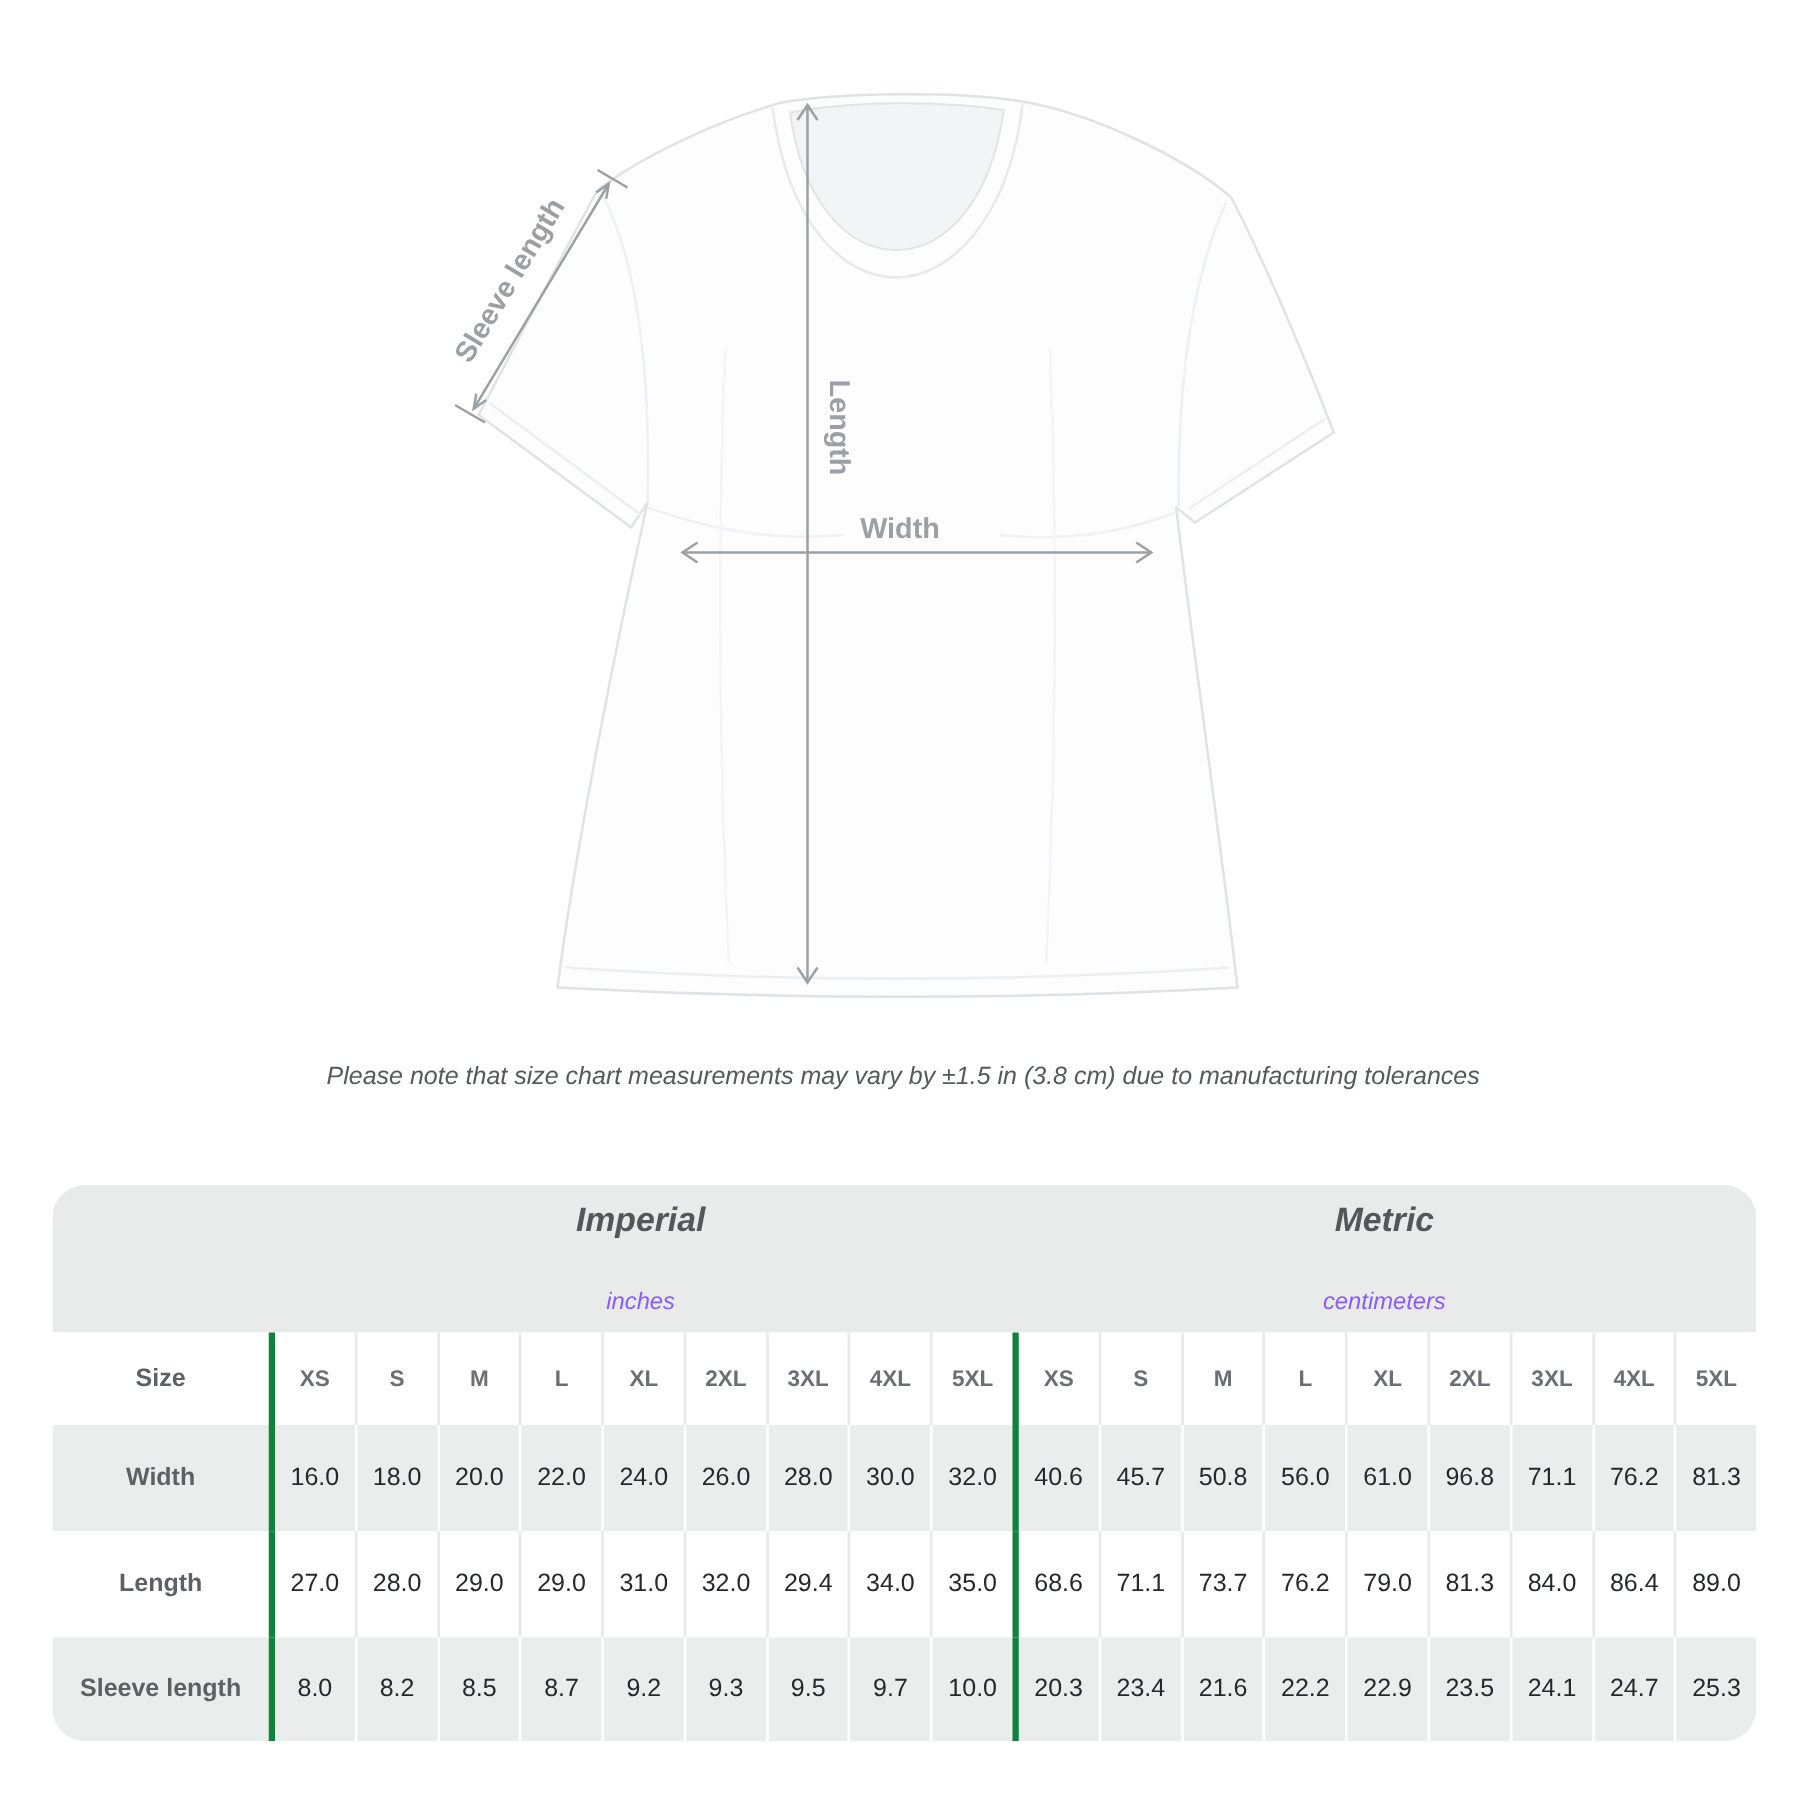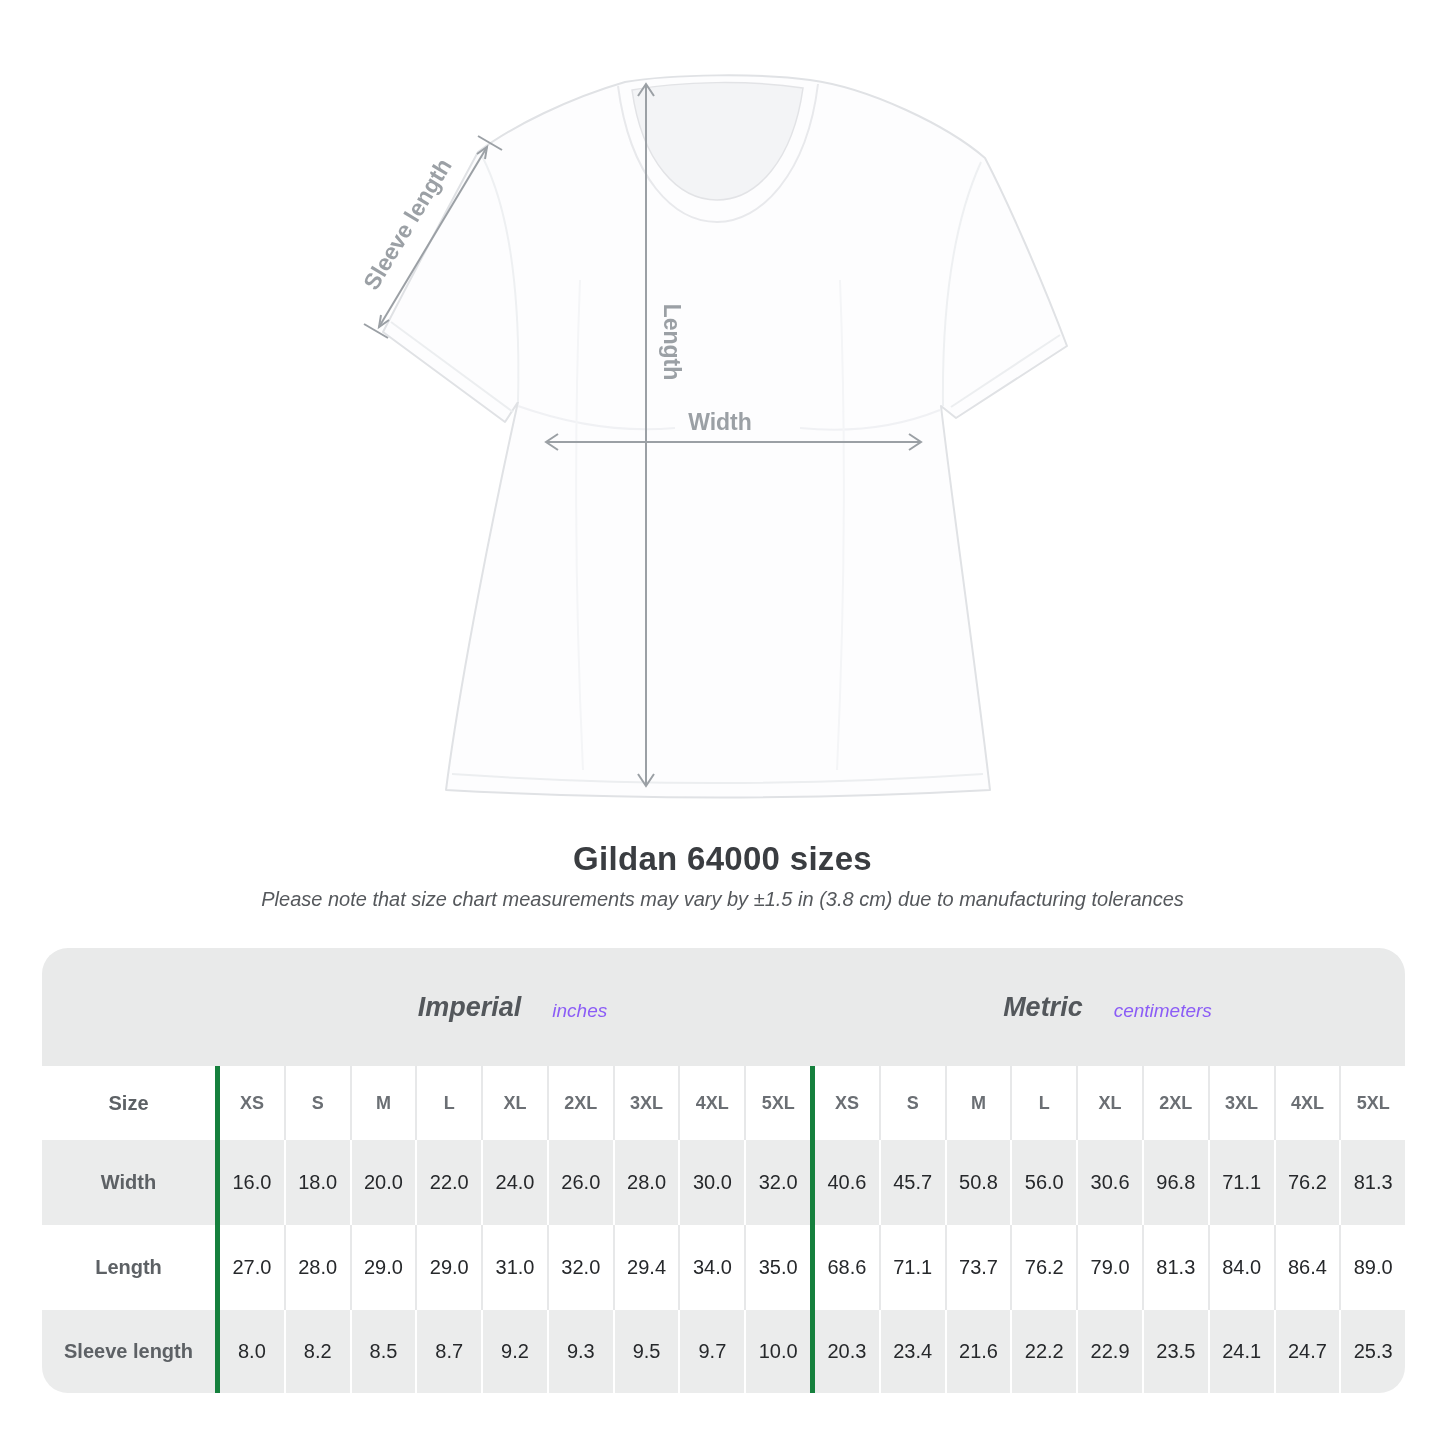--- a/index.html
+++ b/index.html
@@ -23,21 +23,21 @@
 
   
   .size-table{
     position:absolute;left:42px;top:948px;width:1363px;
     border-radius:26px;overflow:hidden;background:#ffffff;
   }
   .band{
     height:118px;background:#e9eaea;display:flex;align-items:center;
   }
   .hspacer{flex:0 0 173px;}
-  .hgroup{flex:1;display:flex;align-items:center;justify-content:center;gap:31px;}
+  .hgroup{flex:1;display:flex;flex-direction:column;align-items:center;justify-content:center;gap:31px;}
   .hgroup .gname{font-size:27px;font-weight:bold;font-style:italic;color:#53575b;}
   .hgroup .gunit{font-size:19px;font-style:italic;color:#8b5cf6;margin-top:8px;}
 
   .trow{display:flex;align-items:stretch;}
   .trow.size-row{height:74px;background:#ffffff;--sep:#e7e8e9;}
   .trow.data-row{height:85px;}
   .trow.row-white{background:#ffffff;--sep:#e7e8e9;}
   .trow.row-gray{background:#ebecec;--sep:#ffffff;}
   .trow.last{height:83px;}
 
@@ -114,21 +114,20 @@
     </g>
     <g fill="#9ba0a5" font-family="Liberation Sans, DejaVu Sans, sans-serif" font-size="23" font-weight="bold" text-anchor="middle">
       <text x="440" y="390">Width</text>
       <text x="390" y="302" transform="rotate(90 390 302)" dominant-baseline="middle">Length</text>
       <text x="129" y="185" transform="rotate(-59 129 185)" dominant-baseline="middle">Sleeve length</text>
     </g>
   </svg>
 </figure>
 
 <div class="header">
-  <h1 class="page-title">Gildan 64000 sizes</h1>
   <p class="page-subtitle">Please note that size chart measurements may vary by ±1.5 in (3.8 cm) due to manufacturing tolerances</p>
 </div>
 
 <div class="size-table">
   <div class="band">
     <div class="hspacer"></div>
     <div class="hgroup">
       <div class="gname">Imperial</div>
       <div class="gunit">inches</div>
     </div>
@@ -168,21 +167,21 @@
       <div class="vcell">22.0</div>
       <div class="vcell">24.0</div>
       <div class="vcell">26.0</div>
       <div class="vcell">28.0</div>
       <div class="vcell">30.0</div>
       <div class="vcell">32.0</div>
       <div class="vcell strong">40.6</div>
       <div class="vcell">45.7</div>
       <div class="vcell">50.8</div>
       <div class="vcell">56.0</div>
-      <div class="vcell">30.6</div>
+      <div class="vcell">61.0</div>
       <div class="vcell">96.8</div>
       <div class="vcell">71.1</div>
       <div class="vcell">76.2</div>
       <div class="vcell">81.3</div>
     </div>
   <div class="trow data-row row-white" id="row-1">
     <div class="lcell">Length</div>
   <div class="vcell strong">27.0</div>
       <div class="vcell">28.0</div>
       <div class="vcell">29.0</div>

